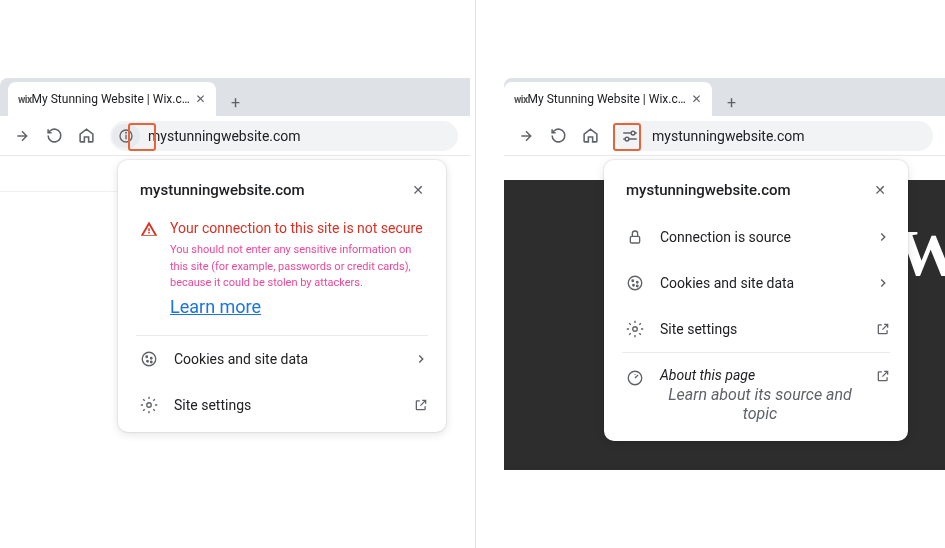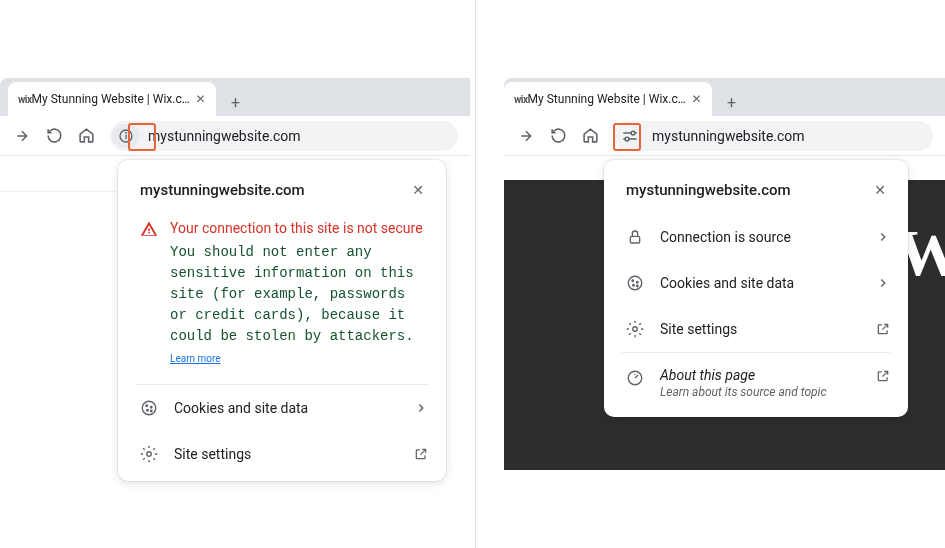--- a/index.html
+++ b/index.html
@@ -32,29 +32,29 @@
     .pane-left .popup { left: 118px; top: 160px; width: 328px; }
     .pane-right .popup { left: 100px; top: 160px; width: 304px; }
 
     .popup-header { display: flex; align-items: center; justify-content: space-between; padding: 18px 18px 12px 22px; }
     .popup-domain { font-size: 15px; font-weight: 500; color: #202124; }
     .popup-close { color: #5f6368; cursor: pointer; font-size: 14px; padding: 4px; }
 
     .warning-block { display: flex; padding: 6px 22px 18px 22px; gap: 12px; }
     .warning-icon { color: #d93025; flex-shrink: 0; }
     .warning-text { font-size: 14px; color: #d93025; margin-bottom: 6px; }
-    .warning-desc { font-size: 14px; color: #14532d; line-height: 1.5; font-family: Liberation Mono, monospace; }
-    .learn-more { color: #1a73e8; font-size: 10px; text-decoration: underline; display: inline-block; margin-top: 4px; }
+    .warning-desc { font-size: 11px; color: #ec4899; line-height: 1.5; }
+    .learn-more { color: #1a73e8; font-size: 18px; text-decoration: underline; display: inline-block; margin-top: 4px; }
 
     .popup-divider { height: 1px; background: #e8eaed; margin: 0 18px; }
 
     .popup-row { display: flex; align-items: center; padding: 14px 18px 14px 22px; gap: 16px; font-size: 14px; color: #202124; cursor: pointer; }
     .row-icon { width: 18px; height: 18px; display: flex; align-items: center; justify-content: center; color: #5f6368; flex-shrink: 0; }
     .row-text { flex: 1; }
-    .row-subtitle { font-size: 12px; color: #5f6368; margin-top: 2px; }
+    .row-subtitle { font-size: 16px; color: #5f6368; margin-top: 2px; text-align: center; }
     .row-end { color: #5f6368; }
 
     .page-content { position: absolute; left: 0; right: 0; top: 180px; background: #2d2d2d; height: 290px; }
     .pane-right .page-content { display: flex; align-items: flex-start; justify-content: flex-end; padding: 35px 0 0 0; overflow: hidden; }
     .big-letter { color: white; font-size: 66px; font-weight: 700; font-family: Georgia, serif; margin-right: -18px; }
 
     .faded-strip-left { position: absolute; left: 0; top: 156px; width: 117px; height: 36px; border-bottom: 1px solid #f0f0f0; }
 
     svg { display: block; }
   </style>

